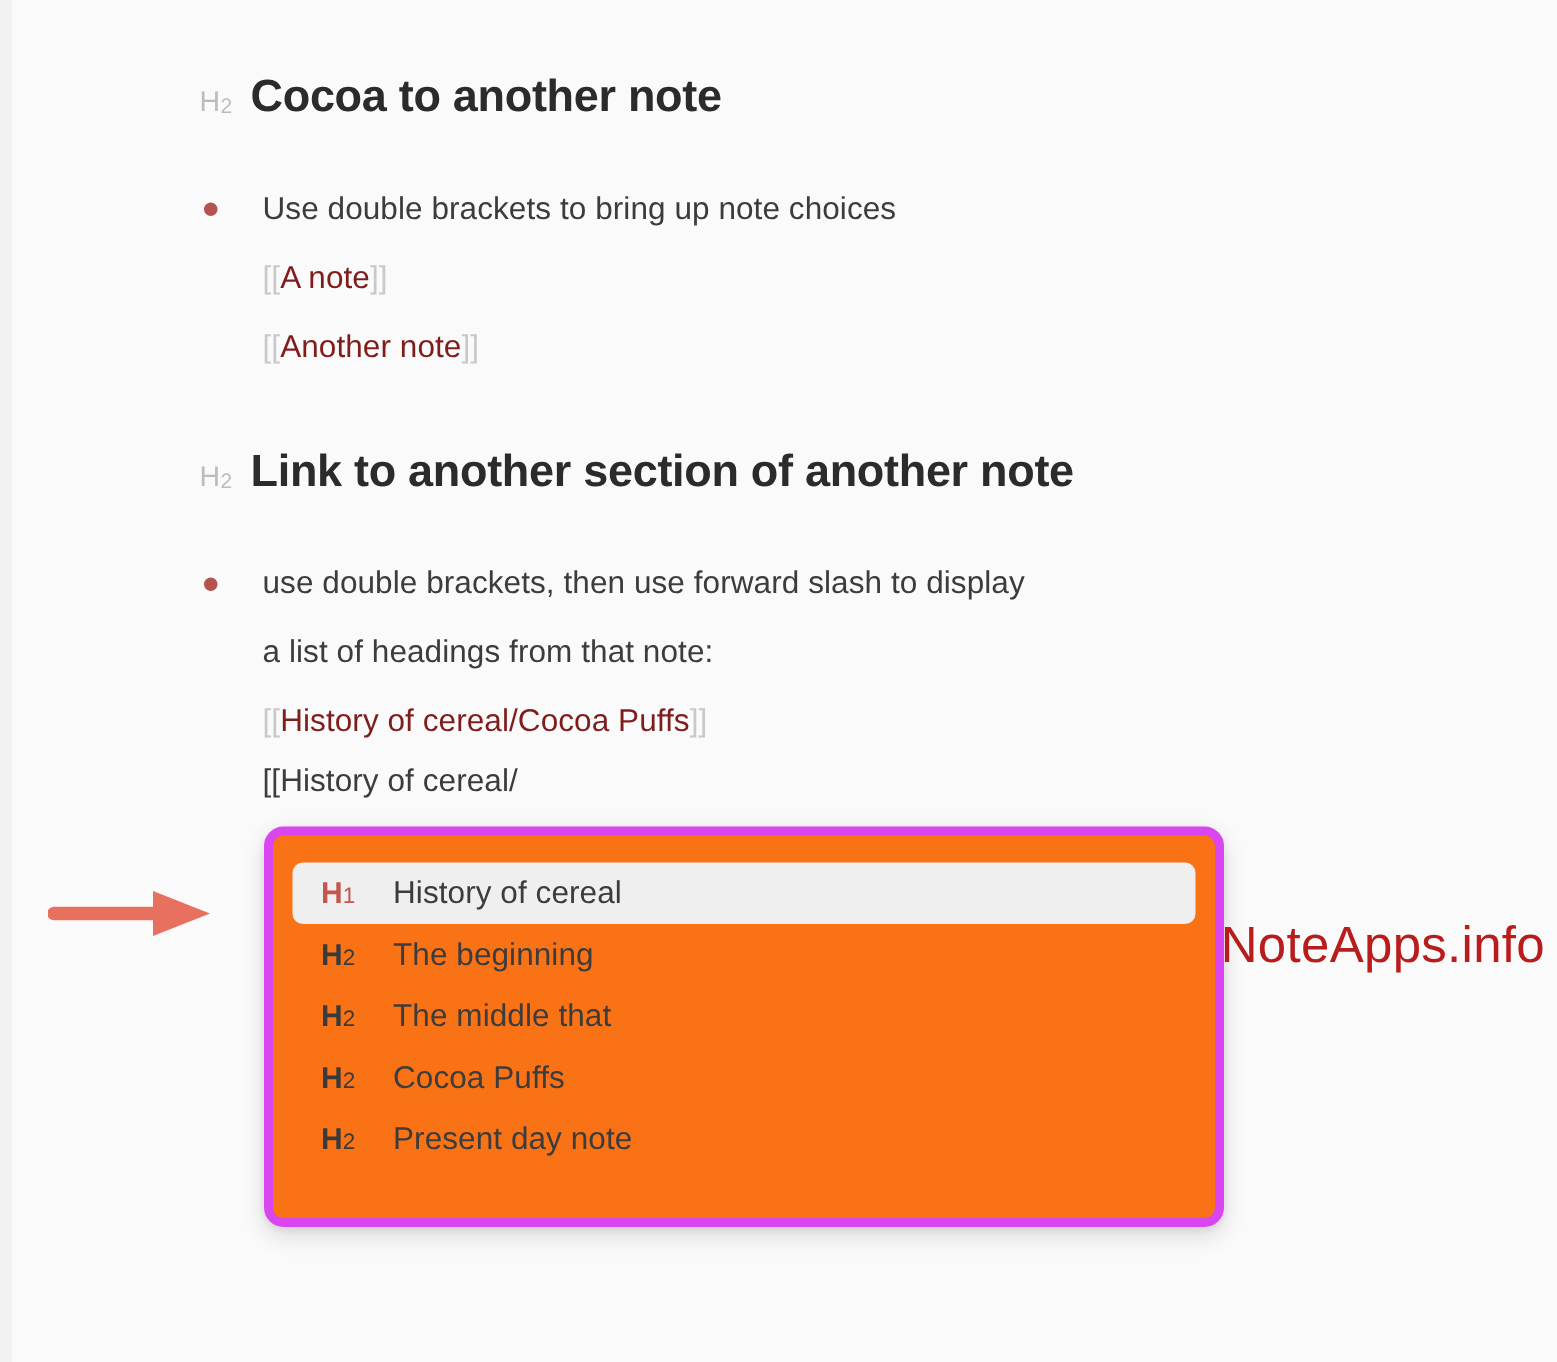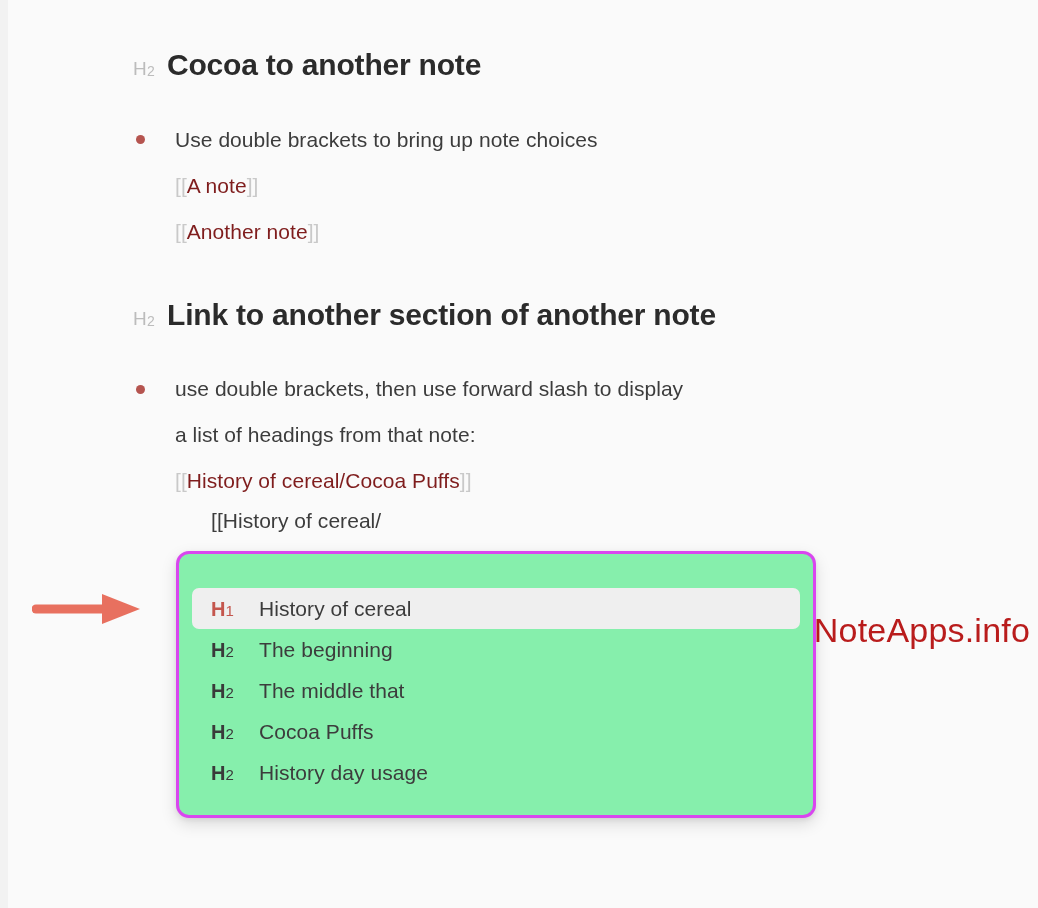--- a/index.html
+++ b/index.html
@@ -83,36 +83,35 @@
     letter-spacing: 0.05px;
   }
   .brk {
     color: #c9c9c9;
   }
   .lnk {
     color: #7f1d1d;
   }
   .plain-typed {
     color: #3c3c3c;
-    margin-left: 36px;
   }
 
   
   .dropdown {
     position: absolute;
     left: 176px;
     top: 551px;
     width: 640px;
     height: 267px;
-    background: #86efac;
-    border: 3px solid #d946ef;
+    background: #f97316;
+    border: 6px solid #d946ef;
     border-radius: 13px;
     box-shadow: 0 6px 16px rgba(0,0,0,0.13), 0 2px 5px rgba(0,0,0,0.07);
     box-sizing: border-box;
-    padding: 34px 13px;
+    padding: 18px 13px;
   }
   .dd-row {
     display: flex;
     align-items: center;
     height: 41px;
     padding: 0 19px;
     border-radius: 7px;
     box-sizing: border-box;
   }
   .dd-row.selected {
@@ -213,21 +212,21 @@
       <span class="dd-label">The middle that</span>
     </div>
 
     <div class="dd-row">
       <span class="dd-badge"><span>H</span><span class="sub">2</span></span>
       <span class="dd-label">Cocoa Puffs</span>
     </div>
 
     <div class="dd-row">
       <span class="dd-badge"><span>H</span><span class="sub">2</span></span>
-      <span class="dd-label">History day usage</span>
+      <span class="dd-label">Present day note</span>
     </div>
 
   </div>
 
   <div class="arrow-annot">
     <svg width="112" height="34" viewBox="0 0 112 34">
       <line x1="4" y1="17" x2="78" y2="17" stroke="#e8705f" stroke-width="9" stroke-linecap="round"></line>
       <polygon points="70,2 108,17 70,32" fill="#e8705f"></polygon>
     </svg>
   </div>

